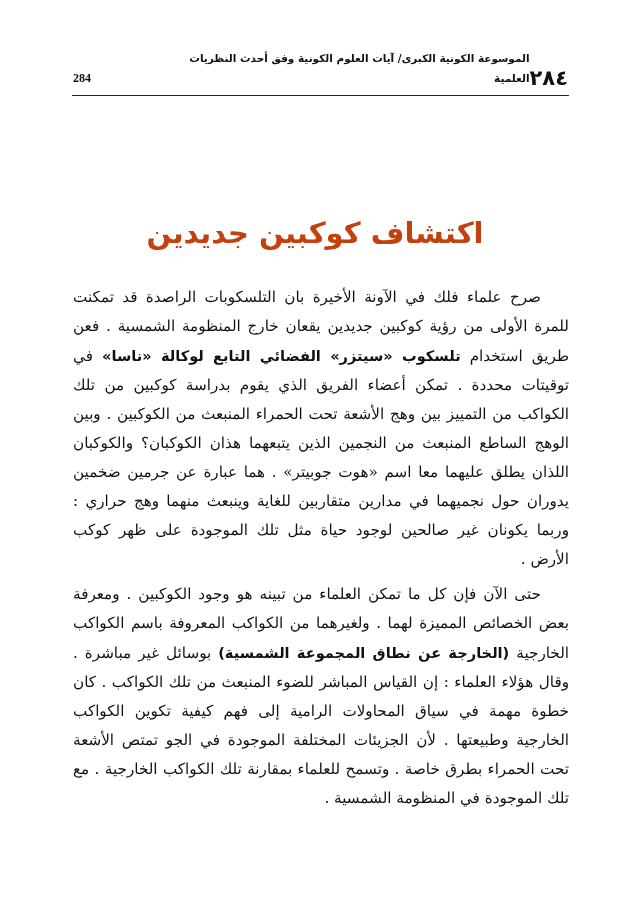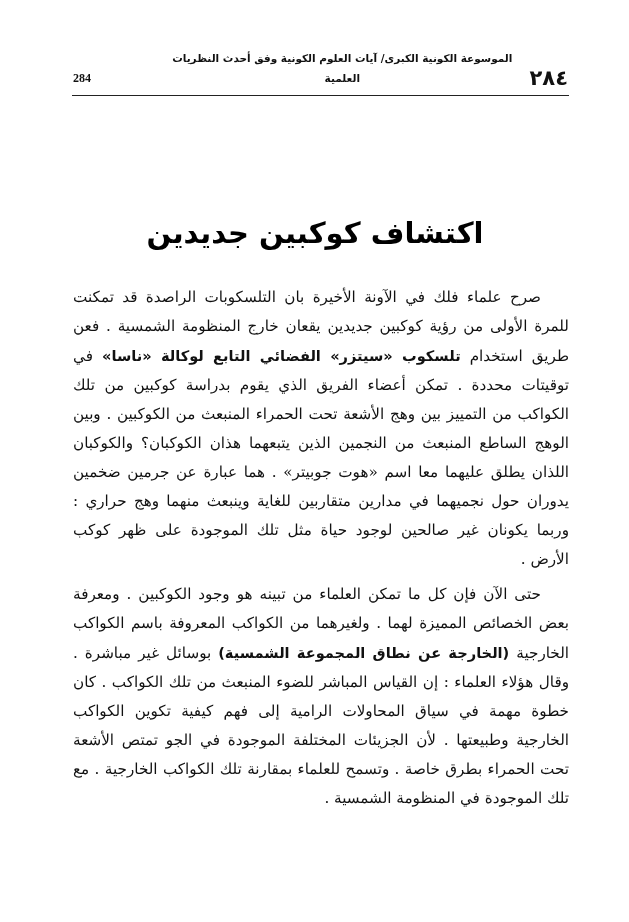--- a/index.html
+++ b/index.html
@@ -33,21 +33,21 @@
       line-height: 20px;
     }
     .running-title {
       font-family: "DejaVu Sans", sans-serif;
       font-weight: bold;
       font-size: 10.5px;
       line-height: 20px;
       direction: rtl;
       margin-left: 64px;
       flex: 1;
-      text-align: center;
+      text-align: right;
       margin-top: 28px;
     }
     .page-num-arabic {
       font-family: "DejaVu Sans", sans-serif;
       font-weight: bold;
       font-size: 21px;
       line-height: 20px;
       direction: rtl;
     }
     .header-rule {
@@ -60,21 +60,21 @@
     }
     .chapter-title {
       position: absolute;
       left: 60px;
       top: 190px;
       width: 510px;
       direction: rtl;
       text-align: center;
       font-family: "DejaVu Sans", sans-serif;
       font-weight: bold;
-      color: #000000;
+      color: #c2410c;
     }
     .chapter-title .line {
       display: block;
       font-size: 29px;
       line-height: 45px;
     }
     .body-text {
       position: absolute;
       left: 73px;
       top: 283px;

